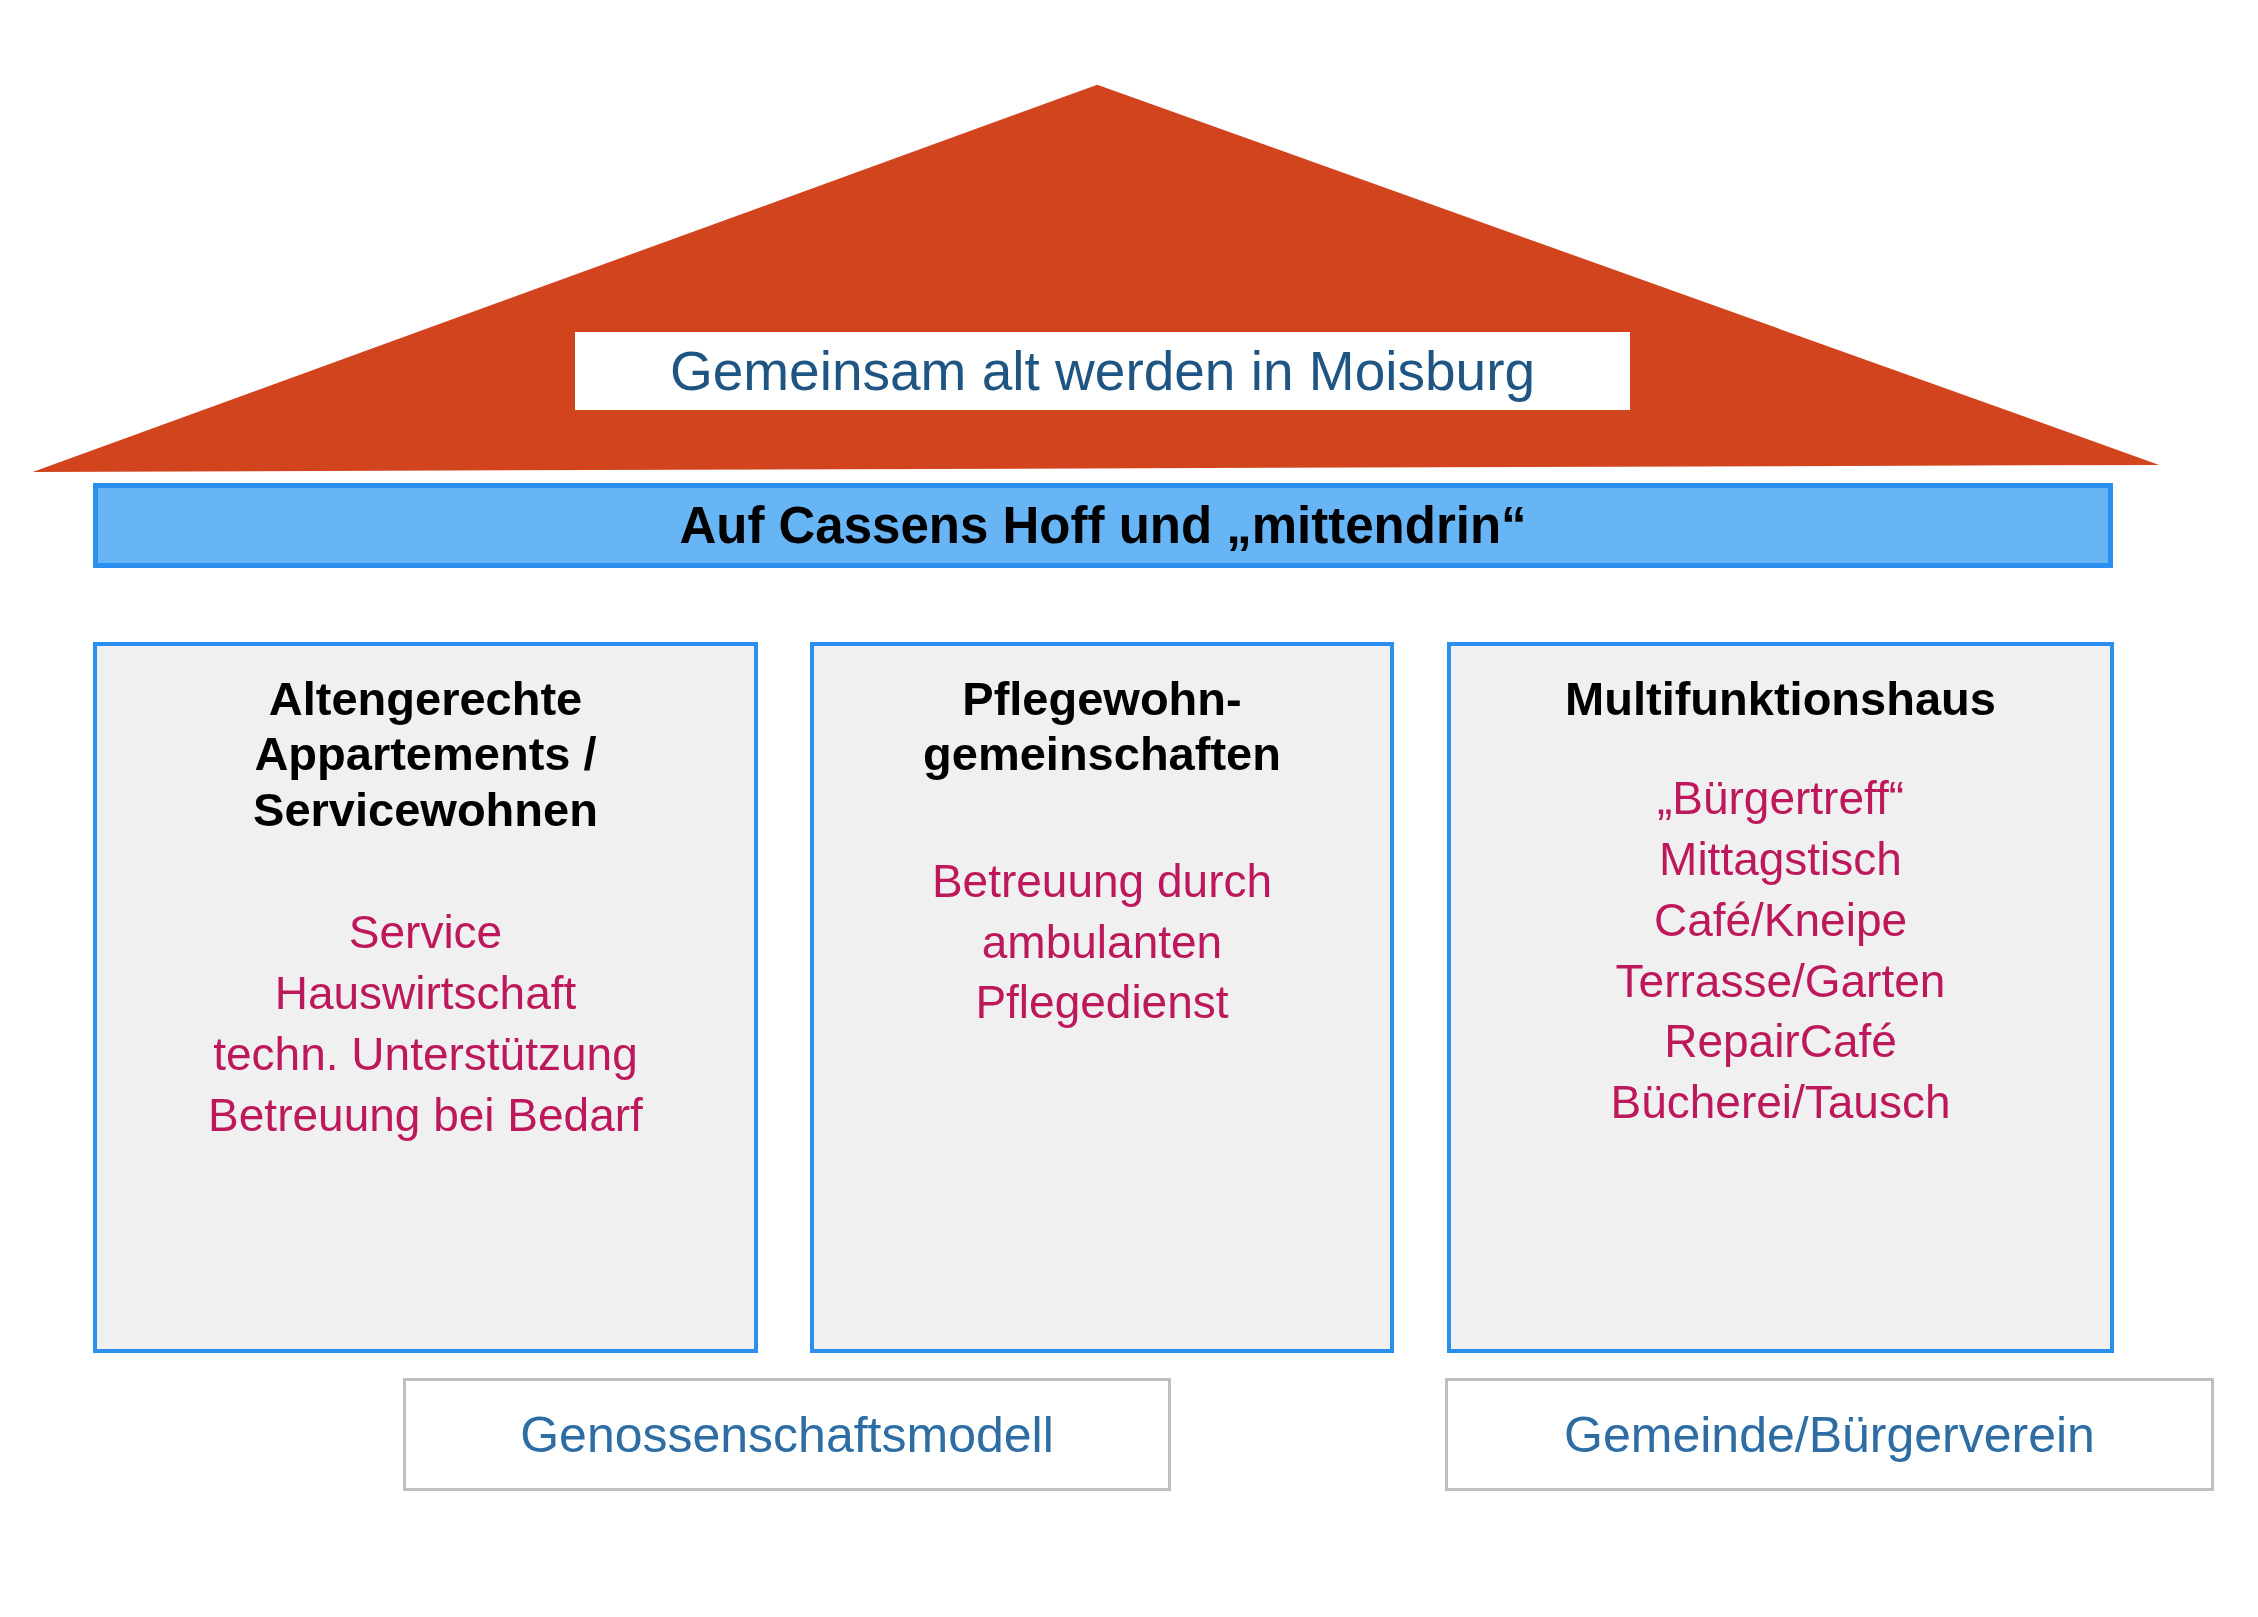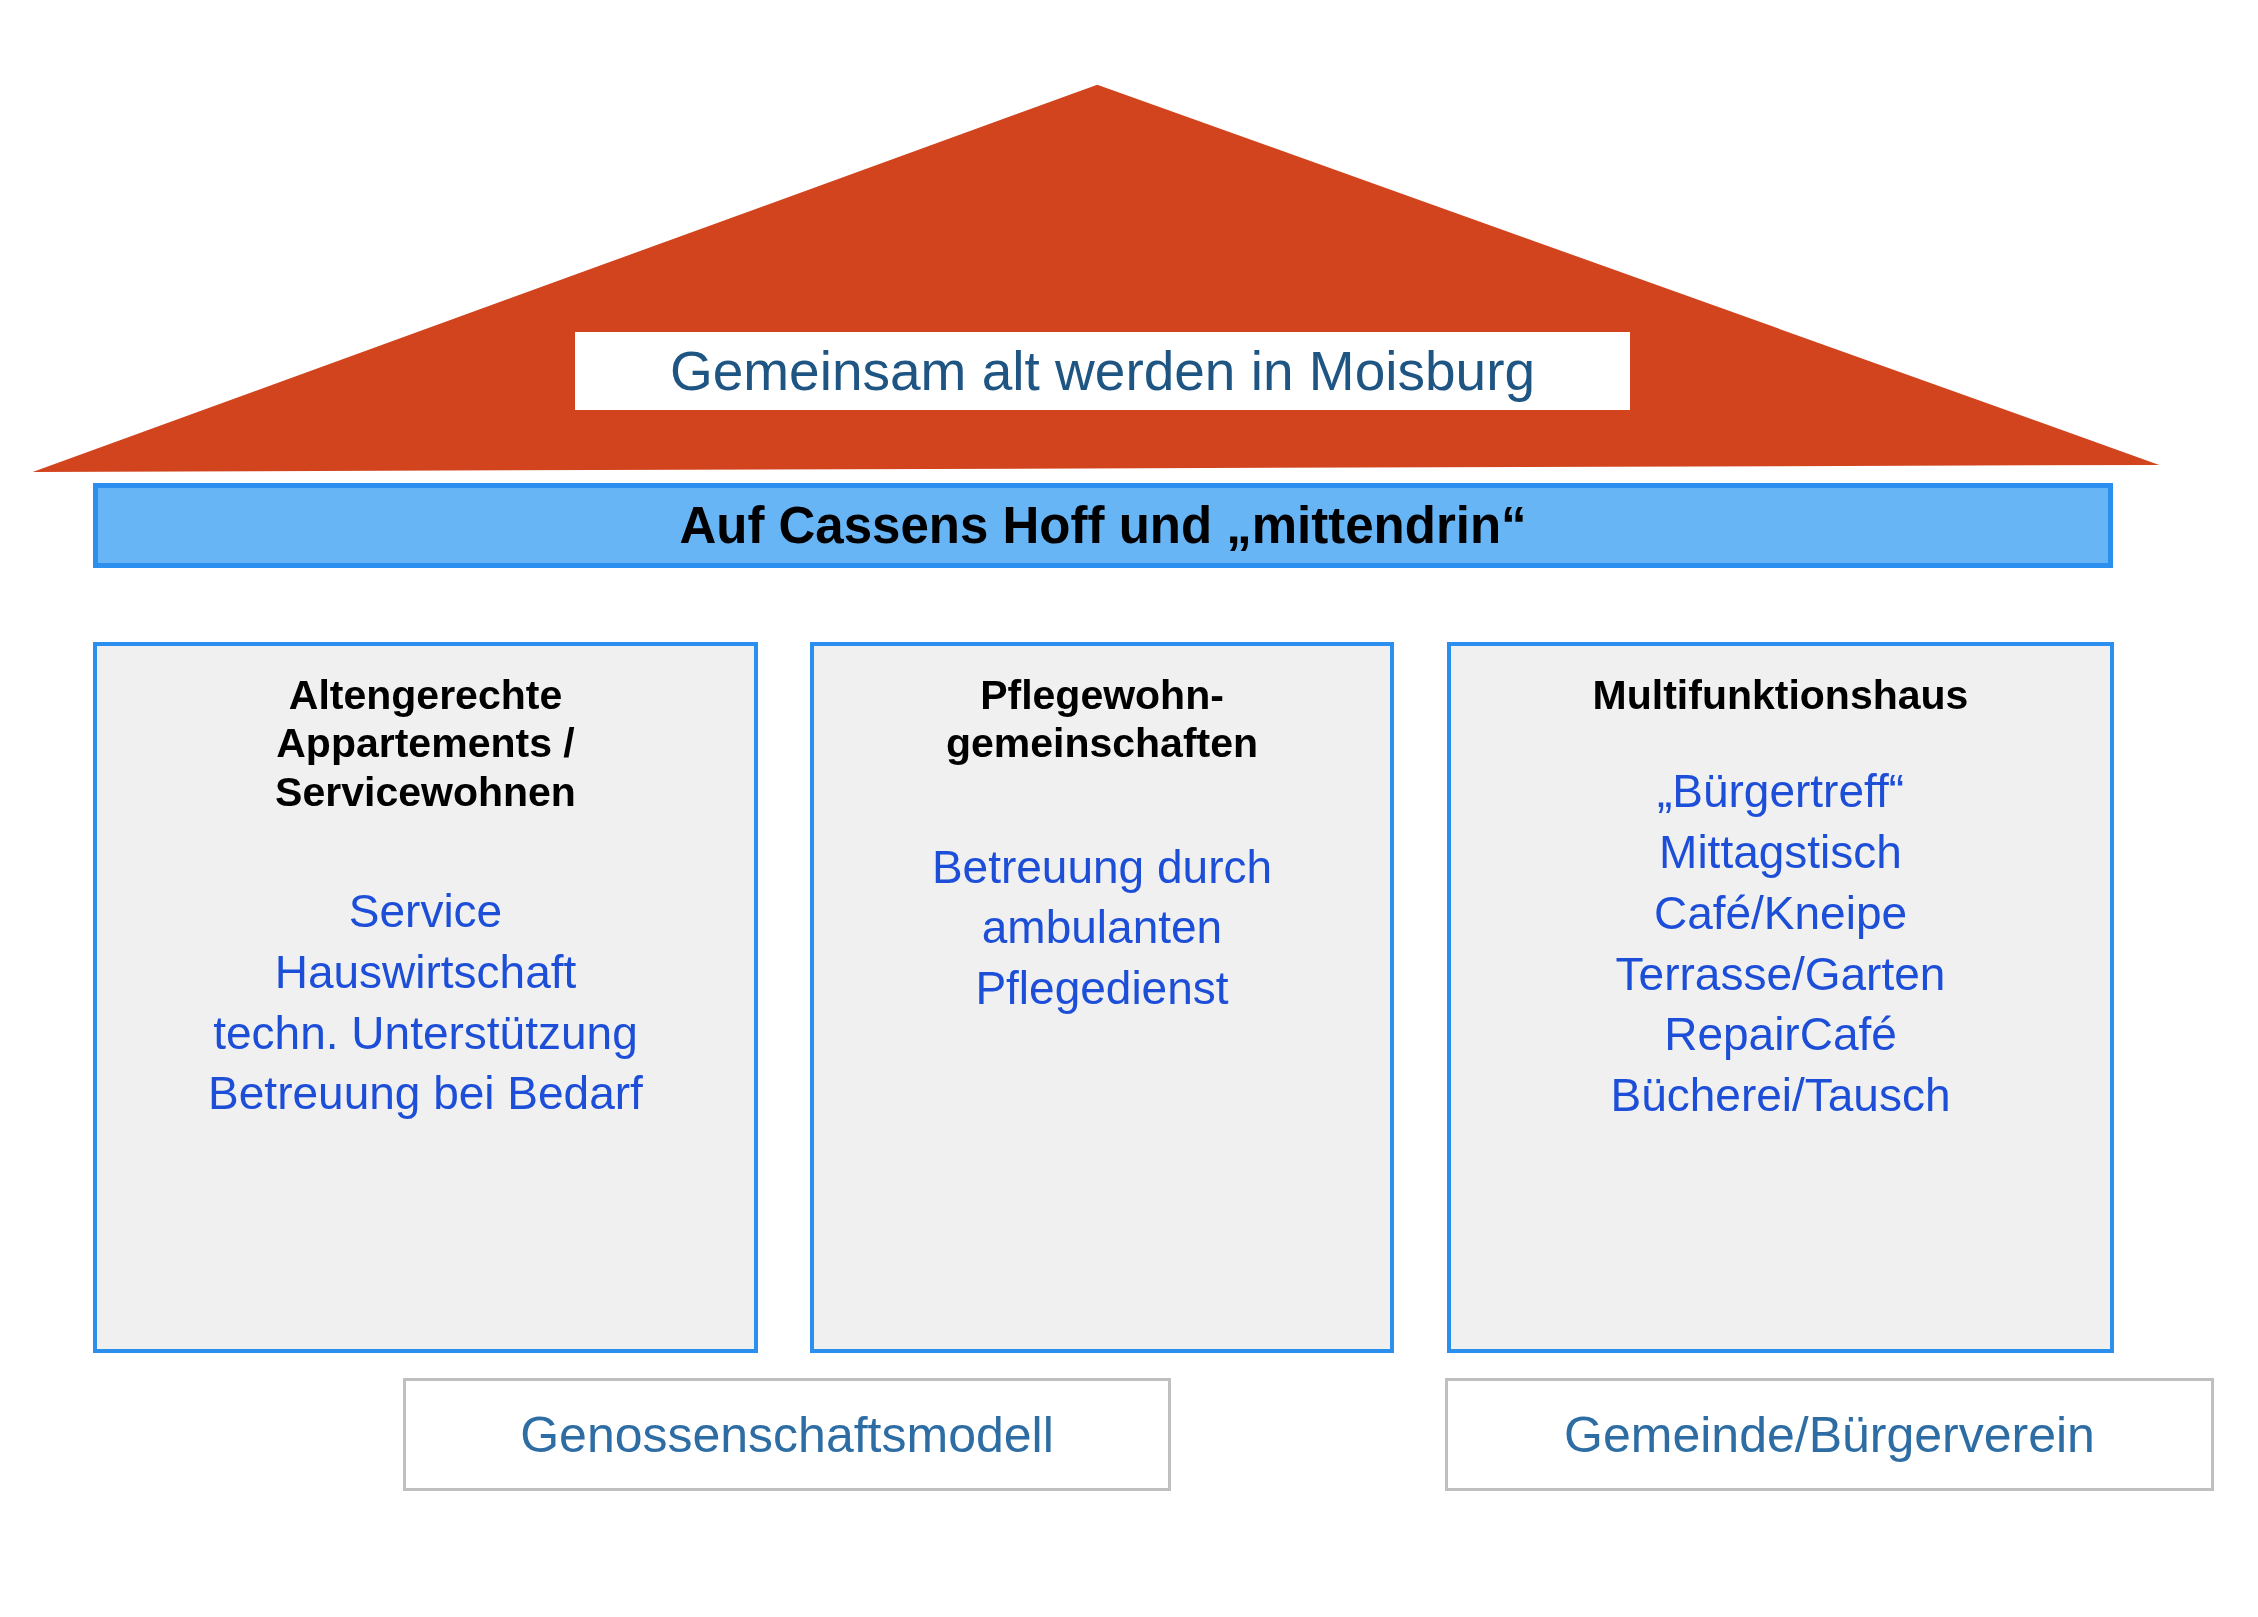--- a/index.html
+++ b/index.html
@@ -84,37 +84,37 @@
     align-items: center;
     padding-top: 25px;
   }
   .col-1 { left: 93px;  width: 665px; }
   .col-2 { left: 810px;  width: 584px; }
   .col-3 { left: 1447px; width: 667px; }
 
   .col-heading {
     color: #000000;
     font-weight: bold;
-    font-size: 41px;
+    font-size: 47px;
     line-height: 1.18;
     text-align: center;
     margin: 0;
     padding: 0 12.4px;
   }
   .col-gap { flex: 0 0 auto; }
   .col-gap-1 { height: 65px; }
   .col-gap-2 { height: 69px; }
   .col-gap-3 { height: 42px; }
 
   .col-list {
     list-style: none;
     margin: 0;
     padding: 0;
     text-align: center;
-    color: #1d4ed8;
+    color: #be185d;
     font-size: 46px;
     line-height: 1.32;
     font-weight: 400;
   }
   .col-list li { white-space: nowrap; }
 
   
   .footer-box {
     position: absolute;
     top: 1378px;

